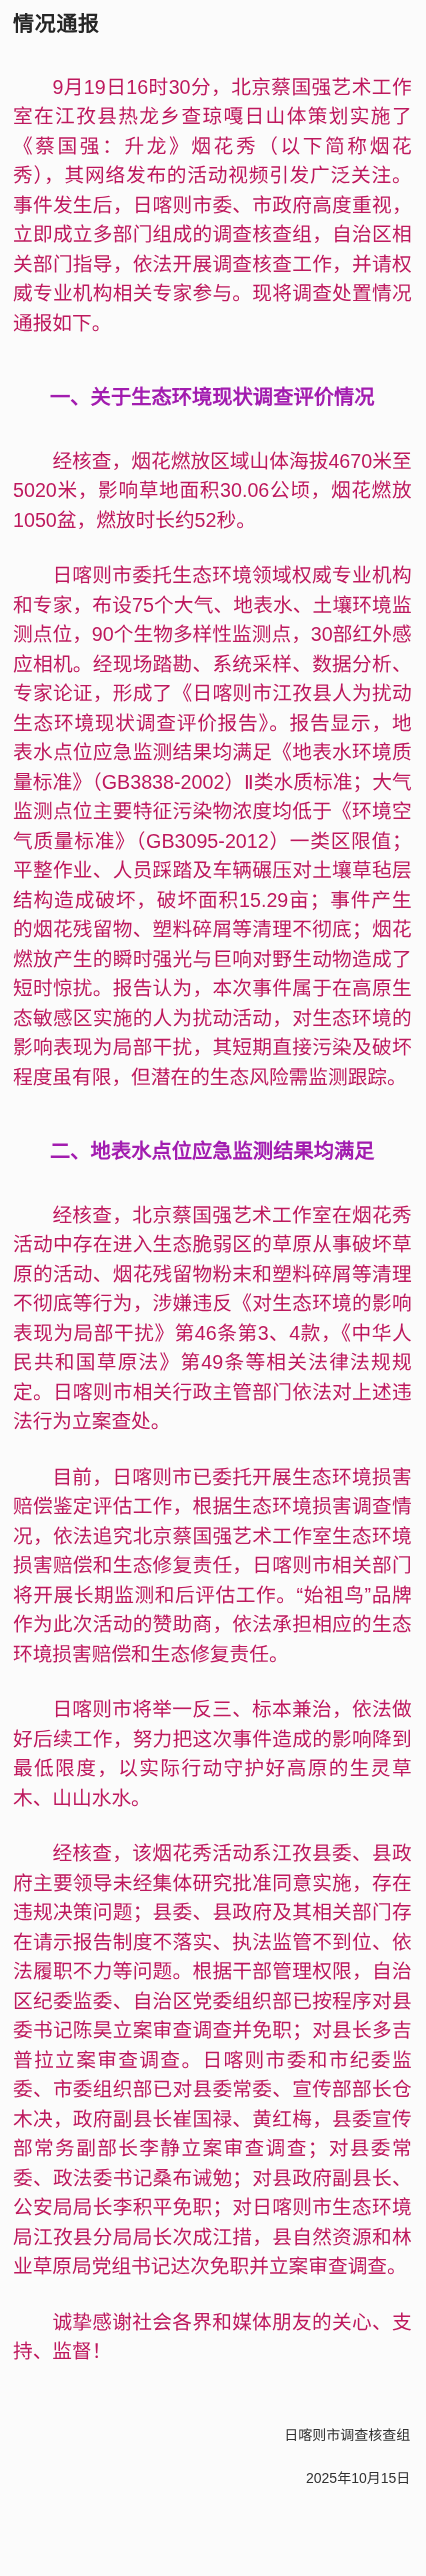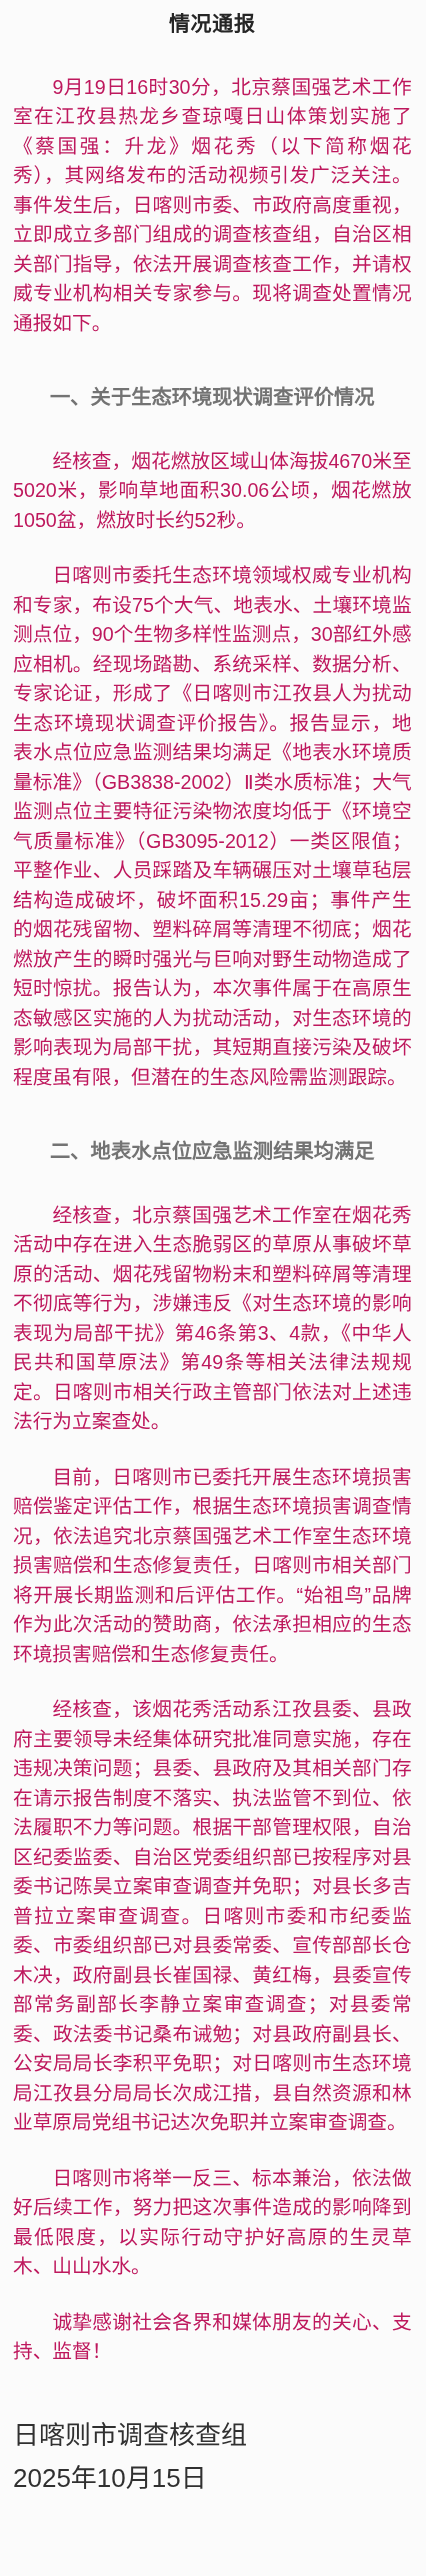--- a/index.html
+++ b/index.html
@@ -15,48 +15,48 @@
   }
   .doc {
     box-sizing: border-box;
     width: 426px;
     padding: 9.2px 14.4px 9.2px 13px;
   }
   .doc-title {
     font-size: 21px;
     line-height: 29.5px;
     font-weight: 700;
-    text-align: center;
     color: #262626;
     margin: 0 0 34px 0;
     letter-spacing: 0.7px;
   }
   .para {
     font-size: 19.7px;
     line-height: 29.5px;
     text-indent: 2em;
     text-align: justify;
     margin: 0 0 26px 0;
     color: #be185d;
     word-break: break-all;
   }
   .section-heading {
     font-size: 20.3px;
     line-height: 29.5px;
     font-weight: 700;
     text-align: center;
-    color: #737373;
+    color: #a21caf;
     margin: 45px 0 34px 0;
   }
   .closing {
     margin-bottom: 0;
   }
   .signature-block {
     margin-top: 54px;
-    font-size: 26px;
+    text-align: right;
+    font-size: 14px;
     line-height: 29.5px;
     color: #303030;
     padding-right: 1.3px;
   }
   .signature-date {
     margin-top: 14px;
   }
 </style>
 </head>
 <body>
@@ -73,23 +73,23 @@
 
   <p class="para">日喀则市委托生态环境领域权威专业机构和专家，布设75个大气、地表水、土壤环境监测点位，90个生物多样性监测点，30部红外感应相机。经现场踏勘、系统采样、数据分析、专家论证，形成了《日喀则市江孜县人为扰动生态环境现状调查评价报告》。报告显示，地表水点位应急监测结果均满足《地表水环境质量标准》（GB3838-2002）Ⅱ类水质标准；大气监测点位主要特征污染物浓度均低于《环境空气质量标准》（GB3095-2012）一类区限值；平整作业、人员踩踏及车辆碾压对土壤草毡层结构造成破坏，破坏面积15.29亩；事件产生的烟花残留物、塑料碎屑等清理不彻底；烟花燃放产生的瞬时强光与巨响对野生动物造成了短时惊扰。报告认为，本次事件属于在高原生态敏感区实施的人为扰动活动，对生态环境的影响表现为局部干扰，其短期直接污染及破坏程度虽有限，但潜在的生态风险需监测跟踪。</p>
 
   <h2 class="section-heading">二、地表水点位应急监测结果均满足</h2>
 
   <p class="para">经核查，北京蔡国强艺术工作室在烟花秀活动中存在进入生态脆弱区的草原从事破坏草原的活动、烟花残留物粉末和塑料碎屑等清理不彻底等行为，涉嫌违反《对生态环境的影响表现为局部干扰》第46条第3、4款，《中华人民共和国草原法》第49条等相关法律法规规定。日喀则市相关行政主管部门依法对上述违法行为立案查处。</p>
 
   <p class="para">目前，日喀则市已委托开展生态环境损害赔偿鉴定评估工作，根据生态环境损害调查情况，依法追究北京蔡国强艺术工作室生态环境损害赔偿和生态修复责任，日喀则市相关部门将开展长期监测和后评估工作。“始祖鸟”品牌作为此次活动的赞助商，依法承担相应的生态环境损害赔偿和生态修复责任。</p>
 
 
+  <p class="para">日喀则市将举一反三、标本兼治，依法做好后续工作，努力把这次事件造成的影响降到最低限度，以实际行动守护好高原的生灵草木、山山水水。</p>
+
   <p class="para">经核查，该烟花秀活动系江孜县委、县政府主要领导未经集体研究批准同意实施，存在违规决策问题；县委、县政府及其相关部门存在请示报告制度不落实、执法监管不到位、依法履职不力等问题。根据干部管理权限，自治区纪委监委、自治区党委组织部已按程序对县委书记陈昊立案审查调查并免职；对县长多吉普拉立案审查调查。日喀则市委和市纪委监委、市委组织部已对县委常委、宣传部部长仓木决，政府副县长崔国禄、黄红梅，县委宣传部常务副部长李静立案审查调查；对县委常委、政法委书记桑布诫勉；对县政府副县长、公安局局长李积平免职；对日喀则市生态环境局江孜县分局局长次成江措，县自然资源和林业草原局党组书记达次免职并立案审查调查。</p>
-
-  <p class="para">日喀则市将举一反三、标本兼治，依法做好后续工作，努力把这次事件造成的影响降到最低限度，以实际行动守护好高原的生灵草木、山山水水。</p>
 
   <p class="para closing">诚挚感谢社会各界和媒体朋友的关心、支持、监督！</p>
 
   <div class="signature-block">
     <div class="signature-name">日喀则市调查核查组</div>
     <div class="signature-date">2025年10月15日</div>
   </div>
 
 </div>
 

